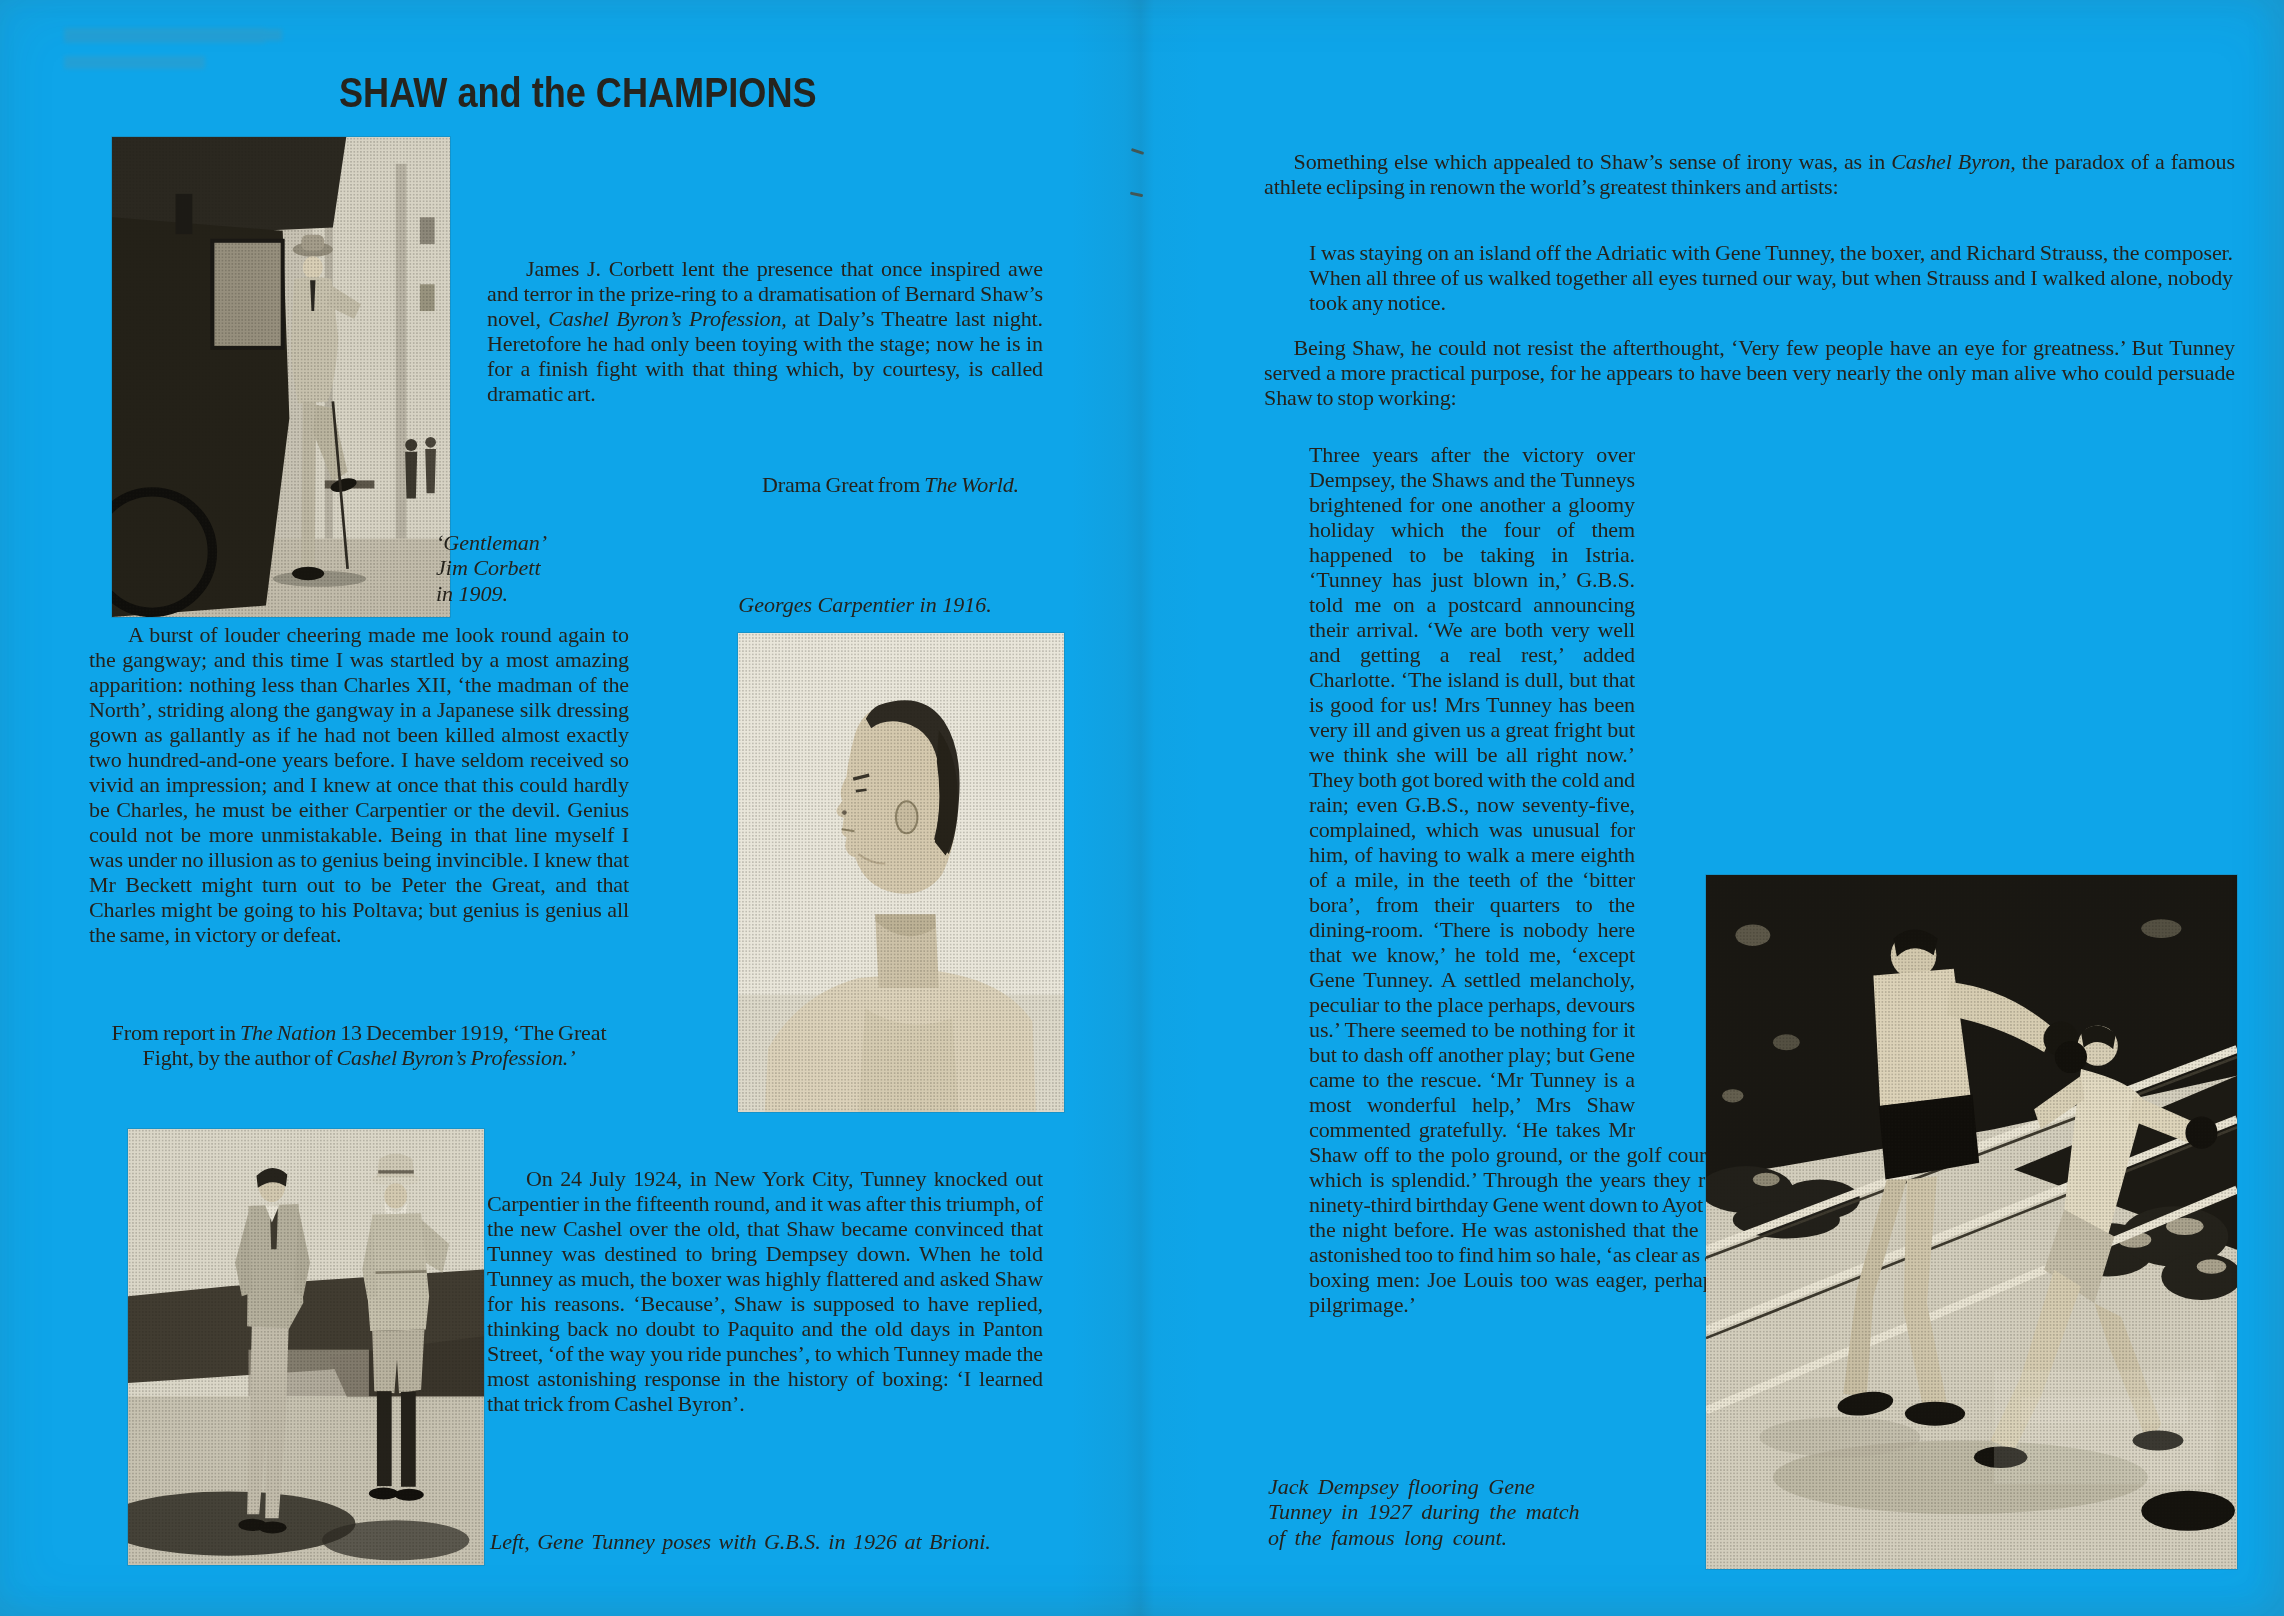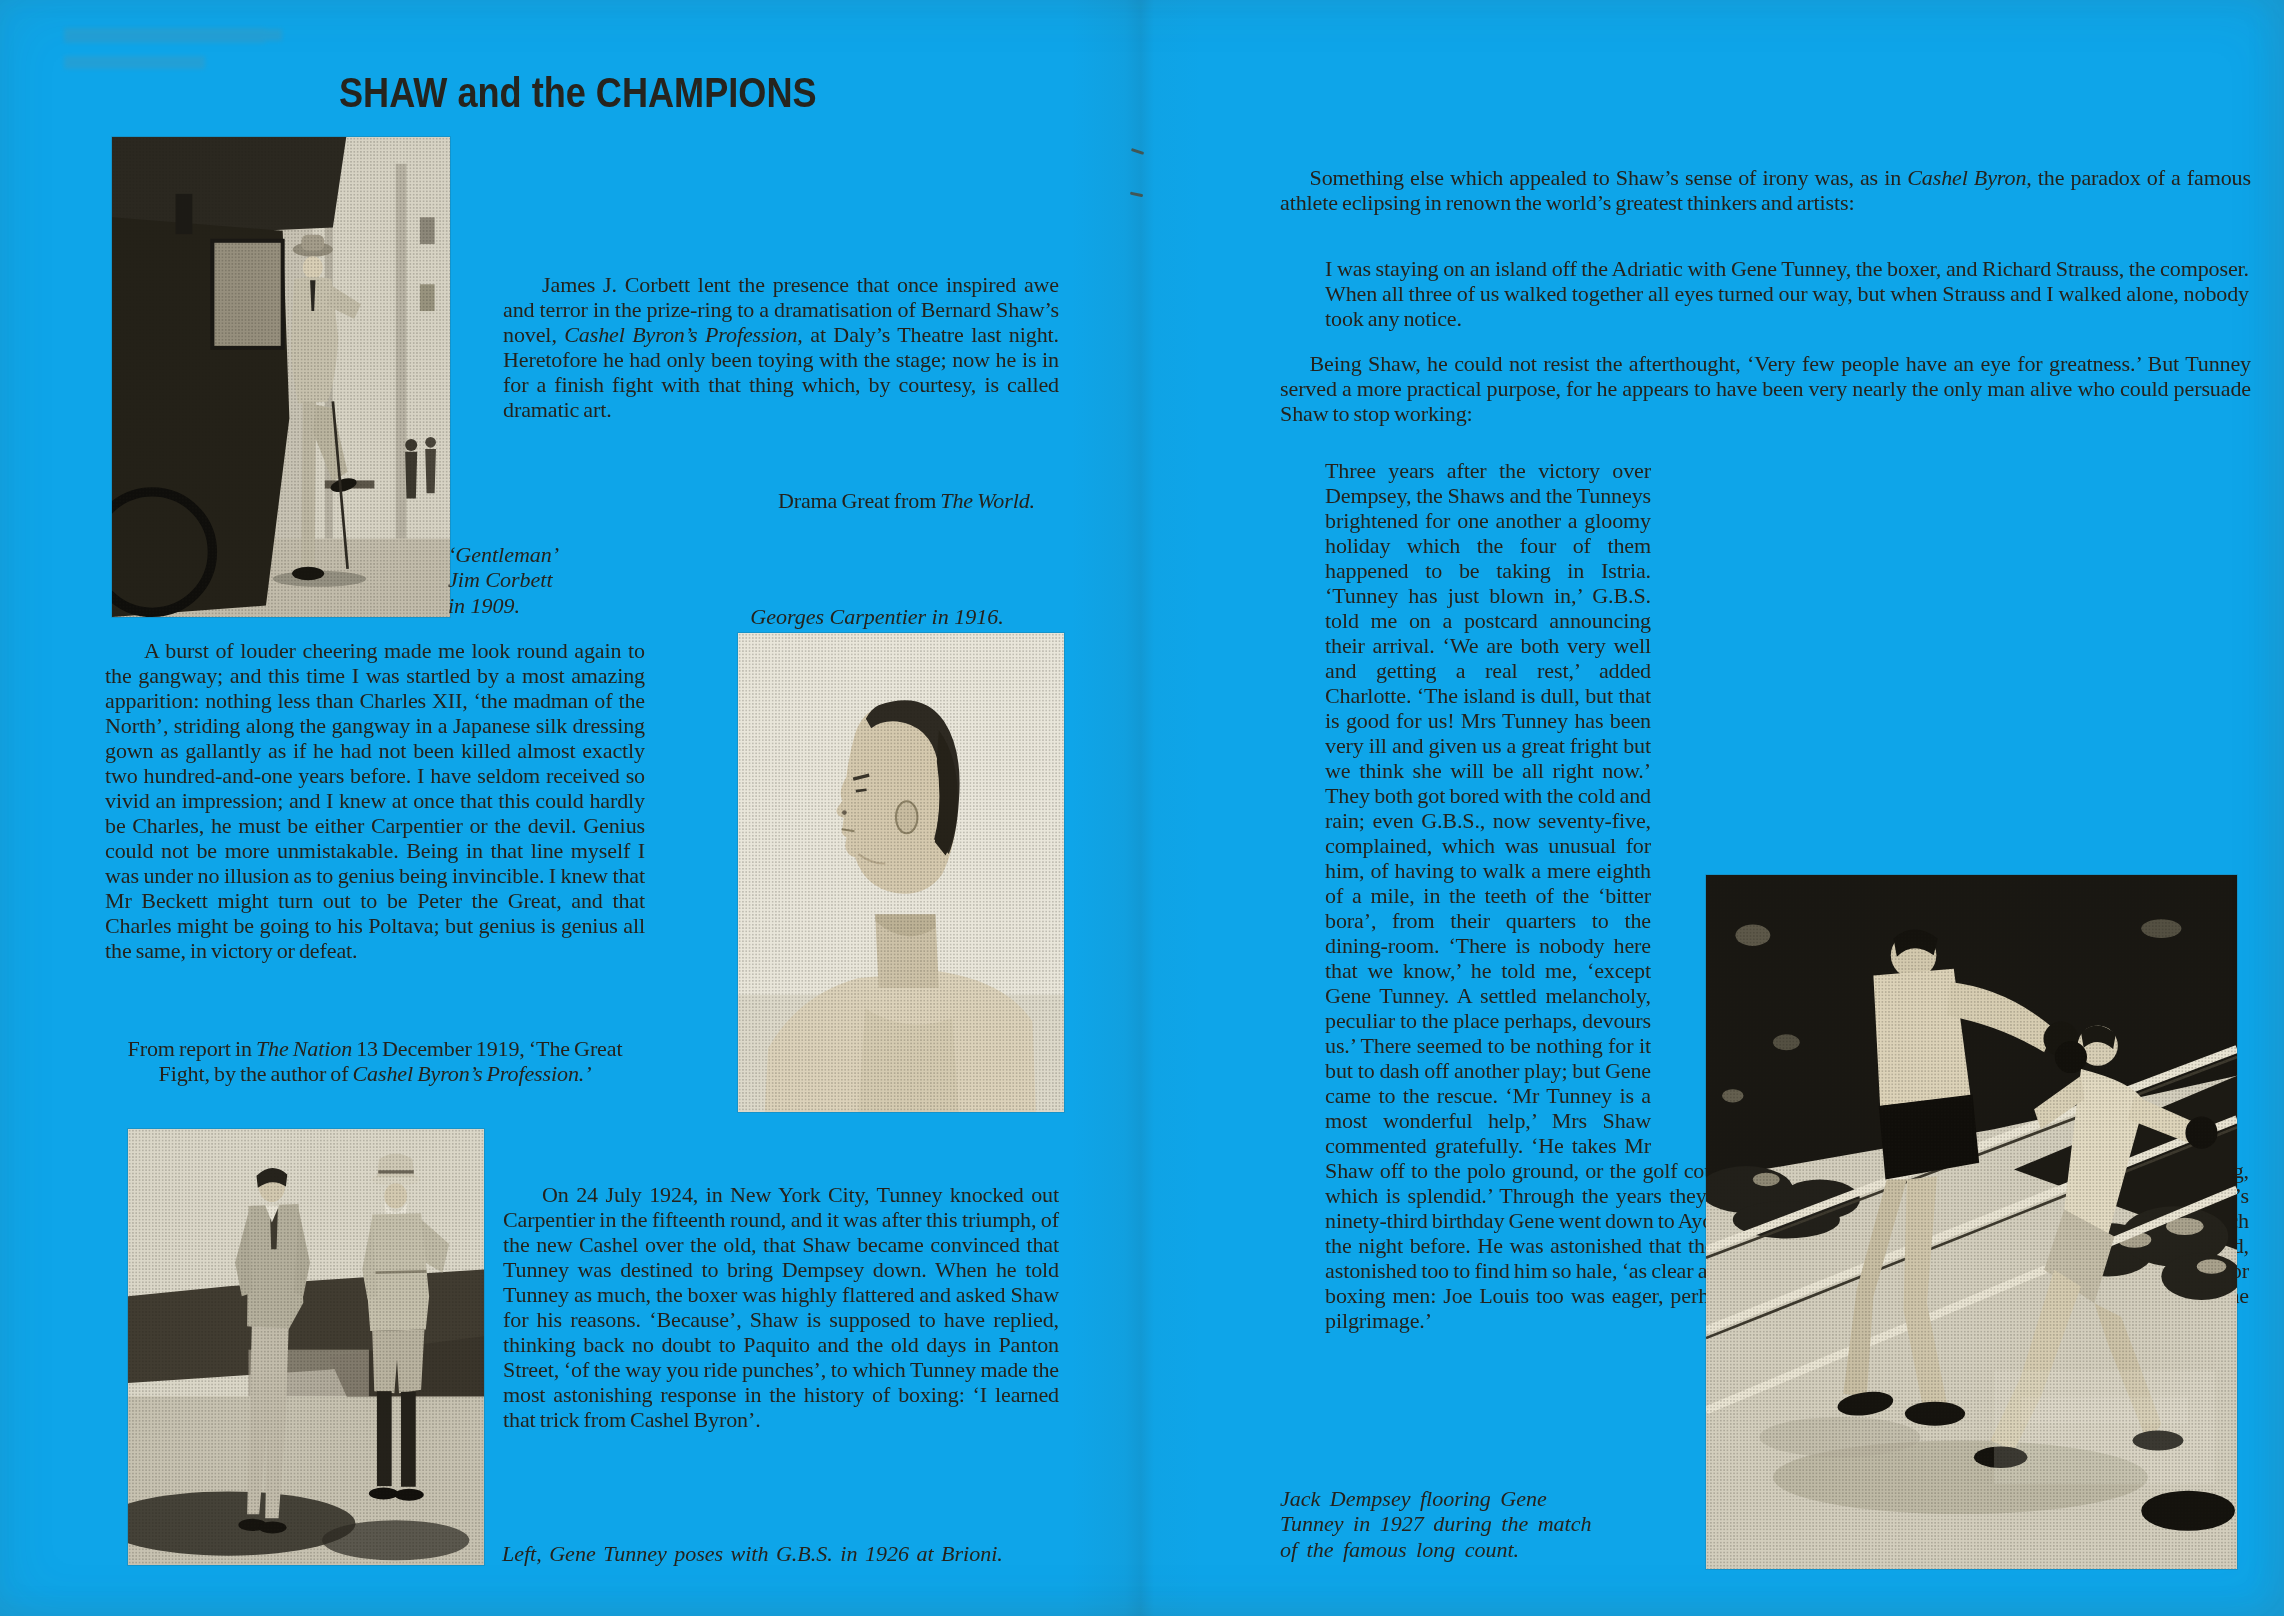--- a/index.html
+++ b/index.html
@@ -1,22 +1,22 @@
 <!DOCTYPE html>
 <html style="font-size:10.7px"><head>
 <meta charset="utf-8">
 <style>
   html,body{margin:0;padding:0;background:#888;}
   .sheet{position:relative;width:2284px;height:1617px;background:#0ea5e9;
          font-family:"Liberation Serif",serif;color:#24221c;overflow:hidden}
   .page{position:static}
   
-  .para{position:absolute;margin:16px;font-size:22px;line-height:25px;text-align:justify;
+  .para{position:absolute;margin:0;font-size:22px;line-height:25px;text-align:justify;
         word-spacing:-1.3px;letter-spacing:-0.1px}
-  .cap{position:absolute;margin:16px;font-size:22px;line-height:25.4px;font-style:italic}
+  .cap{position:absolute;margin:4px;font-size:22px;line-height:25.4px;font-style:italic}
   .i{font-style:italic}
   .pre{white-space:pre-line;display:block}
   #title{position:absolute;left:339px;top:68px;margin:0;
          font-family:"Liberation Sans",sans-serif;font-weight:700;font-size:43px;
          transform:scaleX(0.84);transform-origin:0 0;white-space:nowrap;color:#26241e;letter-spacing:0}
   #p-corbett{left:487px;top:256px;width:556px;text-indent:39px}
   #p-drama{left:487px;top:472px;width:532px;text-align:right}
   #cap-corbett{left:432px;top:526px;width:181px}
   #cap-carp{left:698px;top:588px;width:326px;text-align:center}
   #p-cheering{left:89px;top:622px;width:540px;text-indent:39px}

